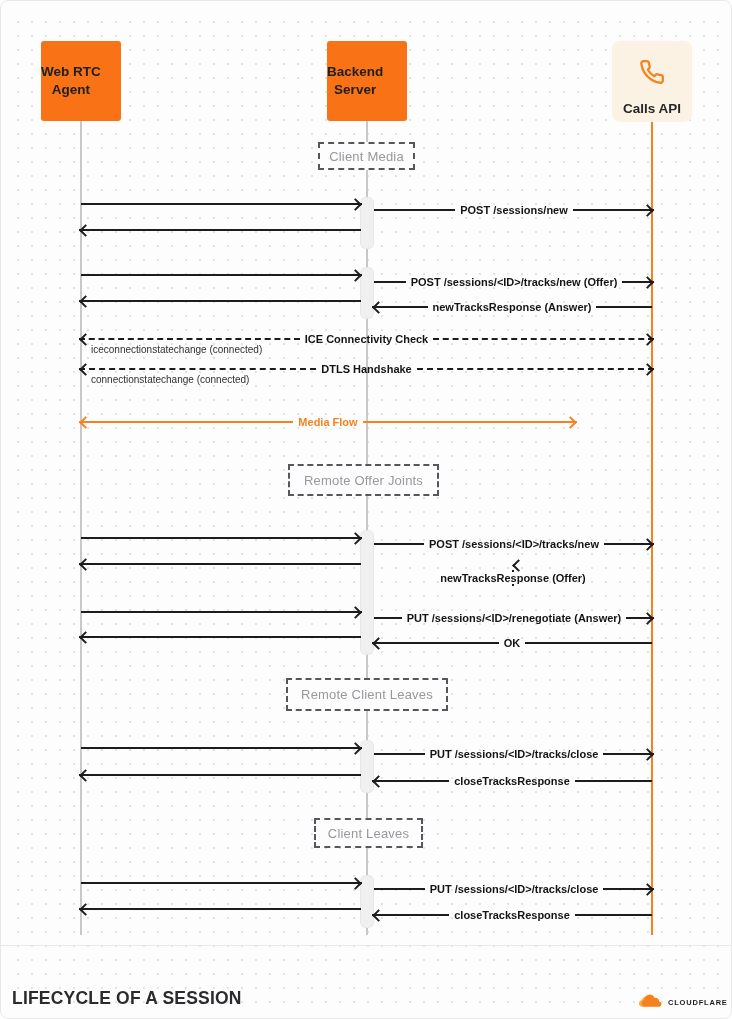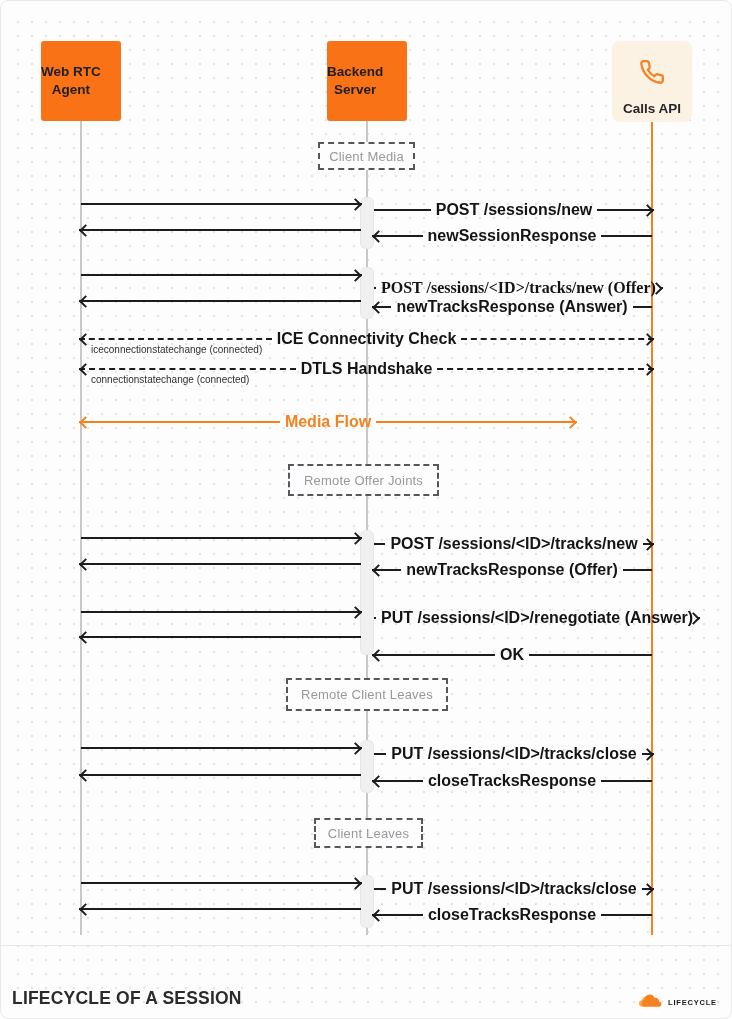--- a/index.html
+++ b/index.html
@@ -34,21 +34,21 @@
   
   .phase{
     position:absolute;z-index:3;display:flex;align-items:center;justify-content:center;
     background:#FDFDFD;border:2px dashed #56565C;box-sizing:border-box;
     color:#98989D;font-size:13px;letter-spacing:.2px;white-space:nowrap;
   }
   
   .msg{position:absolute;height:18px;display:flex;align-items:center;z-index:4;color:#1C1C1E;}
   .msg .seg{flex:1 1 0;min-width:2px;height:0;border-top:2px solid currentColor;}
   .msg.dashed .seg{border-top-style:dashed;}
-  .msg .lbl{flex:0 0 auto;font-weight:bold;font-size:16px;padding:0 5px;white-space:nowrap;color:#141416;}
+  .msg .lbl{flex:0 0 auto;font-weight:bold;font-size:11px;padding:0 5px;white-space:nowrap;color:#141416;}
   .msg.orange{color:#F6821F;}
   .msg.orange .lbl{color:#F6821F;}
   .head-r,.head-l{flex:0 0 auto;width:9px;height:9px;box-sizing:border-box;}
   .head-r{border-top:2.5px solid currentColor;border-right:2.5px solid currentColor;
     transform:rotate(45deg);margin-left:-11px;}
   .head-l{border-bottom:2.5px solid currentColor;border-left:2.5px solid currentColor;
     transform:rotate(45deg);margin-right:-11px;}
   .note{position:absolute;z-index:4;font-size:10px;color:#2F2F31;white-space:nowrap;}
   
   .divider{position:absolute;left:0;right:0;top:944px;height:1px;background:#E7E7E7;z-index:6;}
@@ -110,32 +110,26 @@
   <div class="msg" style="left:373px;top:200px;width:278px;">
     <span class="seg"></span>
       <span class="lbl">POST /sessions/new</span>
       <span class="seg"></span>
       <span class="head-r"></span>
   </div>
   <div class="msg" style="left:80px;top:220px;width:280px;">
     <span class="head-l"></span>
       <span class="seg"></span>
   </div>
-  <div class="msg" style="left:373px;top:226px;width:278px;">
-    <span class="head-l"></span>
-      <span class="seg"></span>
-      <span class="lbl">newSessionResponse</span>
-      <span class="seg"></span>
-  </div>
 
   <div class="msg" style="left:80px;top:265px;width:279px;">
     <span class="seg"></span>
       <span class="head-r"></span>
   </div>
-  <div class="msg" style="left:373px;top:278px;width:278px;font-family:Liberation Serif, serif;">
+  <div class="msg" style="left:373px;top:272px;width:278px;">
     <span class="seg"></span>
       <span class="lbl">POST /sessions/&lt;ID&gt;/tracks/new (Offer)</span>
       <span class="seg"></span>
       <span class="head-r"></span>
   </div>
   <div class="msg" style="left:80px;top:291px;width:280px;">
     <span class="head-l"></span>
       <span class="seg"></span>
   </div>
   <div class="msg" style="left:373px;top:297px;width:278px;">
@@ -178,42 +172,42 @@
   <div class="msg" style="left:373px;top:534px;width:278px;">
     <span class="seg"></span>
       <span class="lbl">POST /sessions/&lt;ID&gt;/tracks/new</span>
       <span class="seg"></span>
       <span class="head-r"></span>
   </div>
   <div class="msg" style="left:80px;top:554px;width:280px;">
     <span class="head-l"></span>
       <span class="seg"></span>
   </div>
-  <div class="msg" style="left:373px;top:560px;width:278px;">
+  <div class="msg" style="left:373px;top:560px;width:278px;flex-direction:column;">
     <span class="head-l"></span>
       <span class="seg"></span>
       <span class="lbl">newTracksResponse (Offer)</span>
       <span class="seg"></span>
   </div>
 
   <div class="msg" style="left:80px;top:602px;width:279px;">
     <span class="seg"></span>
       <span class="head-r"></span>
   </div>
   <div class="msg" style="left:373px;top:608px;width:278px;">
     <span class="seg"></span>
       <span class="lbl">PUT /sessions/&lt;ID&gt;/renegotiate (Answer)</span>
       <span class="seg"></span>
       <span class="head-r"></span>
   </div>
   <div class="msg" style="left:80px;top:627px;width:280px;">
     <span class="head-l"></span>
       <span class="seg"></span>
   </div>
-  <div class="msg" style="left:373px;top:633px;width:278px;margin-top:12px;">
+  <div class="msg" style="left:373px;top:633px;width:278px;">
     <span class="head-l"></span>
       <span class="seg"></span>
       <span class="lbl">OK</span>
       <span class="seg"></span>
   </div>
 
   <div class="msg" style="left:80px;top:738px;width:279px;">
     <span class="seg"></span>
       <span class="head-r"></span>
   </div>
@@ -257,15 +251,15 @@
 
   <div class="divider"></div>
   <div class="title">LIFECYCLE OF A SESSION</div>
   <div class="logo">
     <span>
       <svg width="26" height="15" viewBox="0 0 42 24">
         <path d="M12 22 H7 a5.2 5.2 0 0 1-1.2-10.3 7.4 7.4 0 0 1 9.8-5.2 8 8 0 0 0-3.2 5.4 6 6 0 0 0-.4 10.1z" fill="#FBAD41"></path>
         <path d="M34.5 22 H11.5 a5.6 5.6 0 0 1-1.4-11 8.6 8.6 0 0 1 16.5-3.3 6.2 6.2 0 0 1 7.6 6 4.2 4.2 0 0 1 .3 8.3z" fill="#F6821F"></path>
       </svg>
     </span>
-    <span class="brand">LIFECYCLE</span>
+    <span class="brand">CLOUDFLARE</span>
   </div>
 </div>
 
 </body></html>

